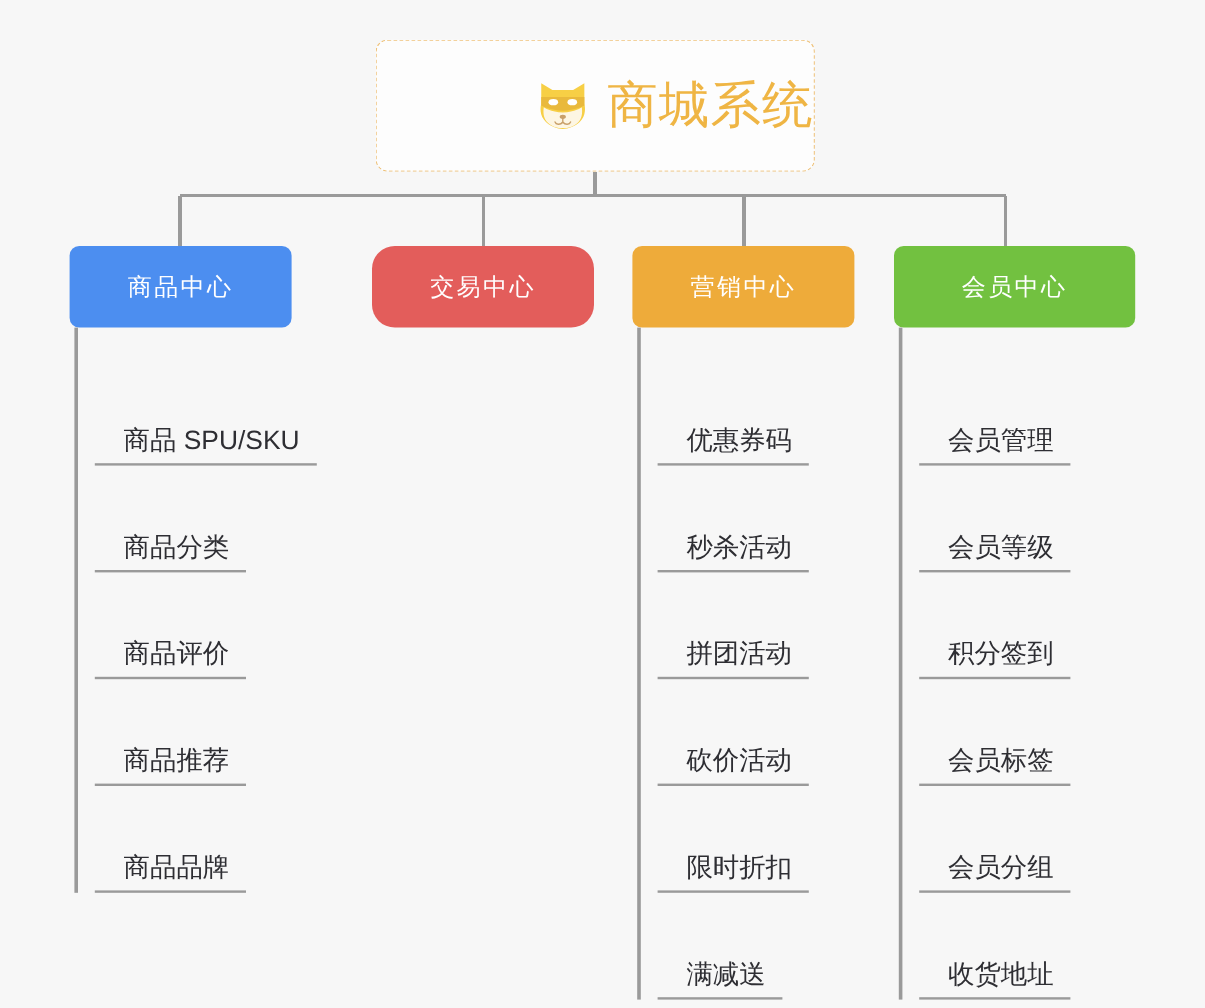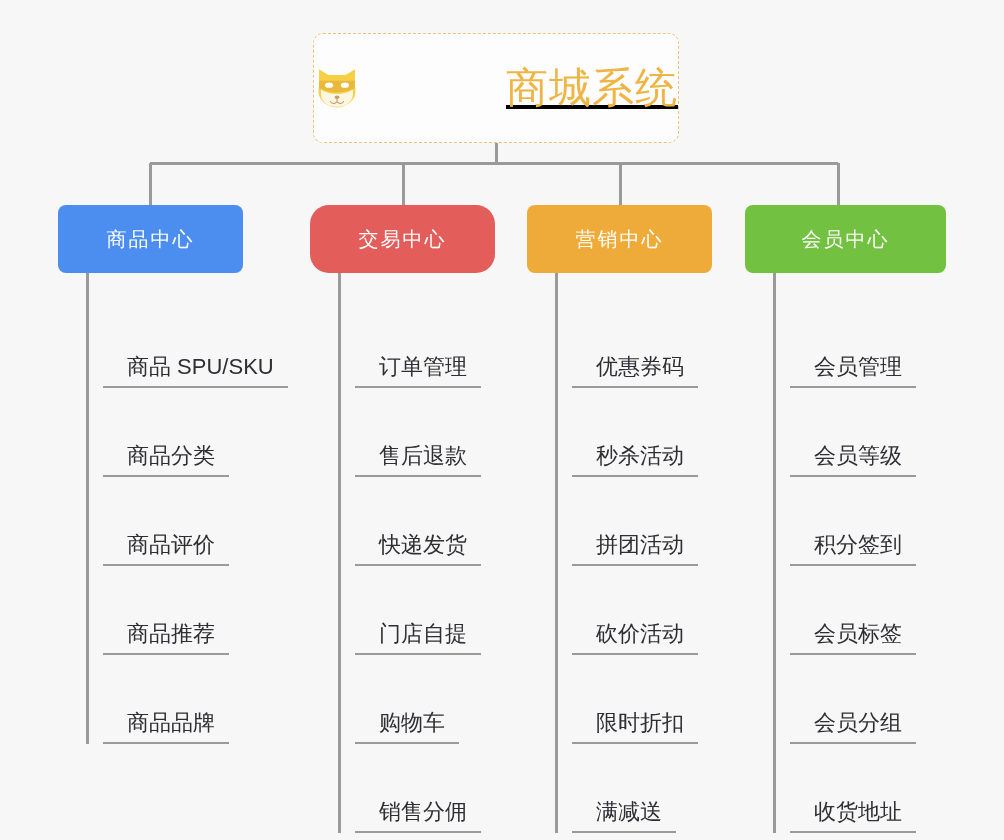--- a/index.html
+++ b/index.html
@@ -26,23 +26,22 @@
     left: 313px;
     top: 33px;
     width: 366px;
     height: 110px;
     box-sizing: border-box;
     background: #fdfdfd;
     border: 1px dashed #efc27a;
     border-radius: 10px;
     display: flex;
     align-items: center;
-    justify-content: space-between;
+    justify-content: flex-end;
     gap: 14px;
-    text-decoration: underline;
   }
   .root-icon {
     width: 46px;
     height: 46px;
     flex: 0 0 auto;
     display: block;
   }
   .root-title {
     font-size: 42px;
     line-height: 1;
@@ -87,21 +86,21 @@
   .branch-c1 .branch-header { width: 185px; background: #e35d5b; border-radius: 19px; }
   .branch-c2 .branch-header { width: 185px; background: #eeab3a; }
   .branch-c3 .branch-header { width: 201px; background: #72c140; }
 
   
   .leaf-list {
     position: relative;
     margin-top: 0;
     padding-left: 14px;
     border-left: 3px solid #9a9a9a;
-    margin-left: 28px;
+    margin-left: 4px;
     padding-top: 26px;
   }
   .leaf-item {
     height: 89px;
     display: flex;
     align-items: flex-end;
     box-sizing: border-box;
   }
   .leaf-label {
     display: inline-block;
@@ -165,74 +164,54 @@
       <div class="leaf-item">
         <span class="leaf-label">商品品牌</span>
       </div>
     </div>
   </div>
 
   <div class="branch branch-c1">
     <div class="branch-header">
       <span>交易中心</span>
     </div>
+  </div>
+
+  <div class="branch branch-c2">
+    <div class="branch-header">
+      <span>营销中心</span>
+    </div>
     <div class="leaf-list">
       <div class="leaf-item">
-        <span class="leaf-label">订单管理</span>
-      </div>
-      <div class="leaf-item">
-        <span class="leaf-label">售后退款</span>
-      </div>
-      <div class="leaf-item">
-        <span class="leaf-label">快递发货</span>
-      </div>
-      <div class="leaf-item">
-        <span class="leaf-label">门店自提</span>
-      </div>
-      <div class="leaf-item">
-        <span class="leaf-label">购物车</span>
-      </div>
-      <div class="leaf-item">
-        <span class="leaf-label">销售分佣</span>
-      </div>
-    </div>
-  </div>
-
-  <div class="branch branch-c2">
-    <div class="branch-header">
-      <span>营销中心</span>
+        <span class="leaf-label">优惠券码</span>
+      </div>
+      <div class="leaf-item">
+        <span class="leaf-label">秒杀活动</span>
+      </div>
+      <div class="leaf-item">
+        <span class="leaf-label">拼团活动</span>
+      </div>
+      <div class="leaf-item">
+        <span class="leaf-label">砍价活动</span>
+      </div>
+      <div class="leaf-item">
+        <span class="leaf-label">限时折扣</span>
+      </div>
+      <div class="leaf-item">
+        <span class="leaf-label">满减送</span>
+      </div>
+    </div>
+  </div>
+
+  <div class="branch branch-c3">
+    <div class="branch-header">
+      <span>会员中心</span>
     </div>
     <div class="leaf-list">
       <div class="leaf-item">
-        <span class="leaf-label">优惠券码</span>
-      </div>
-      <div class="leaf-item">
-        <span class="leaf-label">秒杀活动</span>
-      </div>
-      <div class="leaf-item">
-        <span class="leaf-label">拼团活动</span>
-      </div>
-      <div class="leaf-item">
-        <span class="leaf-label">砍价活动</span>
-      </div>
-      <div class="leaf-item">
-        <span class="leaf-label">限时折扣</span>
-      </div>
-      <div class="leaf-item">
-        <span class="leaf-label">满减送</span>
-      </div>
-    </div>
-  </div>
-
-  <div class="branch branch-c3">
-    <div class="branch-header">
-      <span>会员中心</span>
-    </div>
-    <div class="leaf-list">
-      <div class="leaf-item">
         <span class="leaf-label">会员管理</span>
       </div>
       <div class="leaf-item">
         <span class="leaf-label">会员等级</span>
       </div>
       <div class="leaf-item">
         <span class="leaf-label">积分签到</span>
       </div>
       <div class="leaf-item">
         <span class="leaf-label">会员标签</span>

